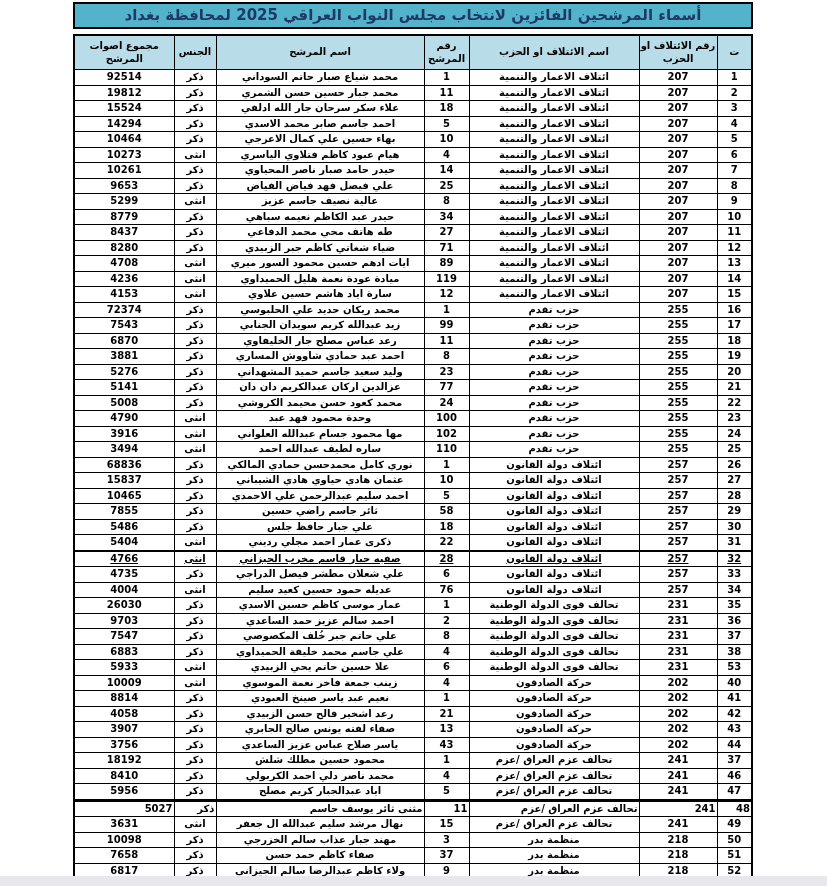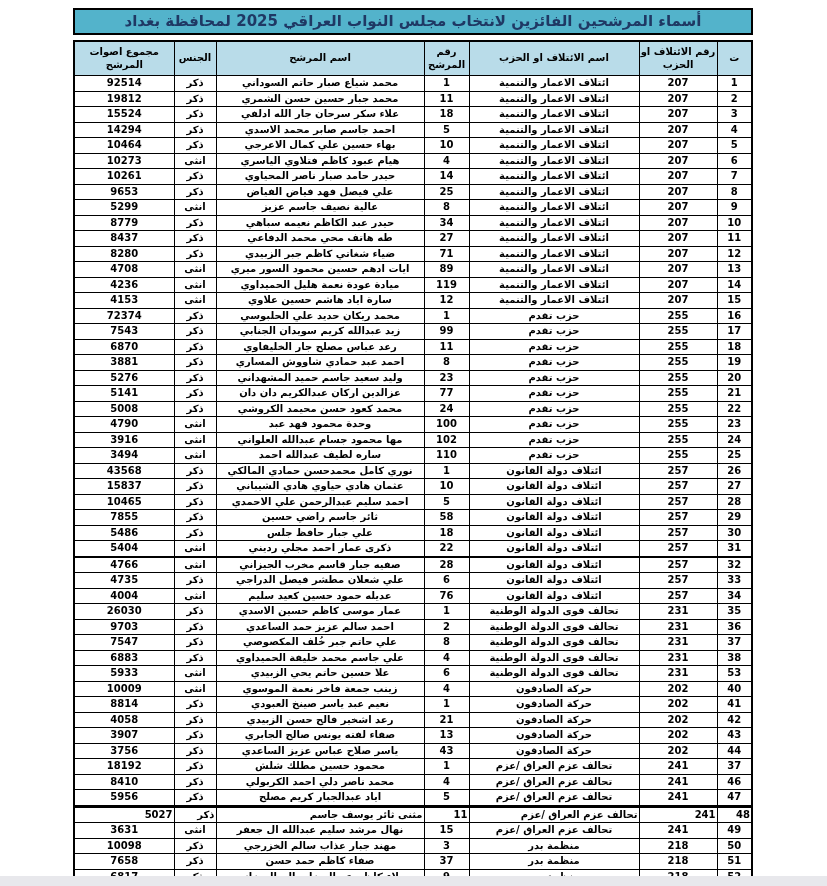--- a/index.html
+++ b/index.html
@@ -2,21 +2,21 @@
 <html lang="ar"><head>
 <meta charset="utf-8">
 <style>
   html,body{margin:0;padding:0;}
   body{
     width:827px;height:886px;position:relative;overflow:hidden;
     background:#ffffff;
     font-family:"DejaVu Sans", sans-serif;
   }
   .doc{
-    position:absolute;top:8px;right:74px;width:680px;
+    position:absolute;top:2px;right:74px;width:680px;
     direction:rtl;
   }
   .title-bar{
     background:#53b3cb;
     border:2px solid #000;
     color:#1f3864;
     font-weight:bold;
     font-size:15px;
     text-align:center;
     height:23px;
@@ -49,21 +49,21 @@
     white-space:normal;
   }
   table.results tbody td{
     height:14.5px;
     font-size:10px;
     line-height:14.5px;
     white-space:nowrap;
     background:#ffffff;
   }
   
-  table.results tbody tr:nth-child(32) td{border-top-width:2px;}
+  table.results tbody tr:nth-child(32) td{border-top-width:2px;text-decoration:underline;}
   table.results tbody tr:nth-child(48) td{border-top-width:3px;text-align:right;}
   .col-serial{width:35px;}
   .col-partyno{width:78px;}
   .col-partyname{width:170px;}
   .col-candno{width:45px;}
   .col-candname{width:208px;}
   .col-gender{width:42px;}
   .col-votes{width:100px;}
   .page-edge{
     position:absolute;left:0;bottom:0;width:827px;height:10px;
@@ -323,21 +323,21 @@
           <td>انثى</td>
           <td>3494</td>
         </tr>
         <tr>
           <td>26</td>
           <td>257</td>
           <td>ائتلاف دولة القانون</td>
           <td>1</td>
           <td>نوري كامل محمدحسن حمادي المالكي</td>
           <td>ذكر</td>
-          <td>43568</td>
+          <td>68836</td>
         </tr>
         <tr>
           <td>27</td>
           <td>257</td>
           <td>ائتلاف دولة القانون</td>
           <td>10</td>
           <td>عثمان هادي حياوي هادي الشيباني</td>
           <td>ذكر</td>
           <td>15837</td>
         </tr>

